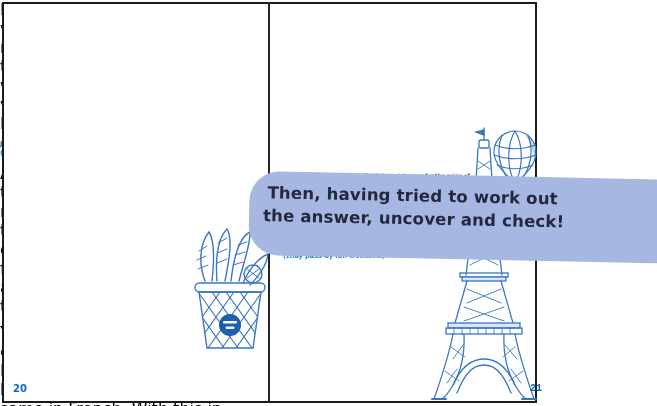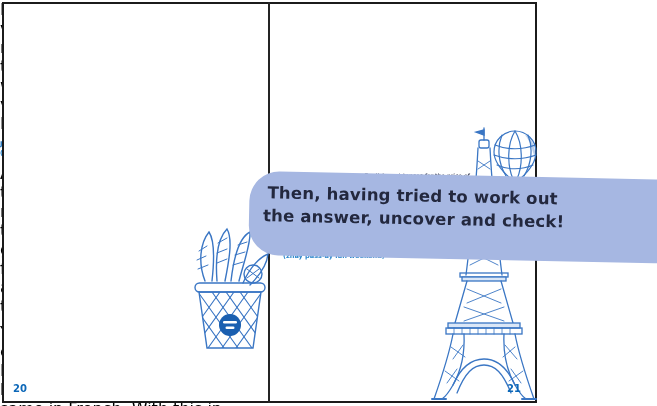--- a/index.html
+++ b/index.html
@@ -12,21 +12,21 @@
   
   .col{position:absolute;z-index:3;color:#1c2340;font-size:6.3px;line-height:9px;
        font-weight:500;letter-spacing:-0.12px;}
   #left-col{left:22px;top:13px;width:238px;}
   .para{margin:0 0 6.5px 0;}
   .ans{margin:0 0 6.5px 0;font-weight:bold;font-size:6.6px;line-height:9px;letter-spacing:-0.05px;}
   .ans .fr{color:#0d68b8;}
   .ans .pron{color:#2d87cc;}
   .pagenum{position:absolute;z-index:3;font-size:10px;font-weight:bold;color:#0d68b8;}
   #pn-20{left:13px;top:383px;}
-  #pn-21{left:507px;top:383px;}
+  #pn-21{left:530px;top:383px;font-family:Liberation Mono, monospace;}
   
   #p5-partial{position:absolute;left:283px;top:171px;width:250px;z-index:2;}
   #ans5-partial{position:absolute;left:283px;top:252px;width:140px;z-index:2;}
   
   #bubble{position:absolute;left:249px;top:180px;width:436px;height:84px;z-index:6;
           background:#a6b7e2;border-radius:30px;transform:rotate(1.2deg);
           transform-origin:100% 50%;}
   #bubble .btxt{padding:10px 0 0 18px;color:#23283e;font-size:16.5px;line-height:23px;
           font-weight:bold;letter-spacing:0.2px;}
   #bubble .l2{margin-left:-4px;}

